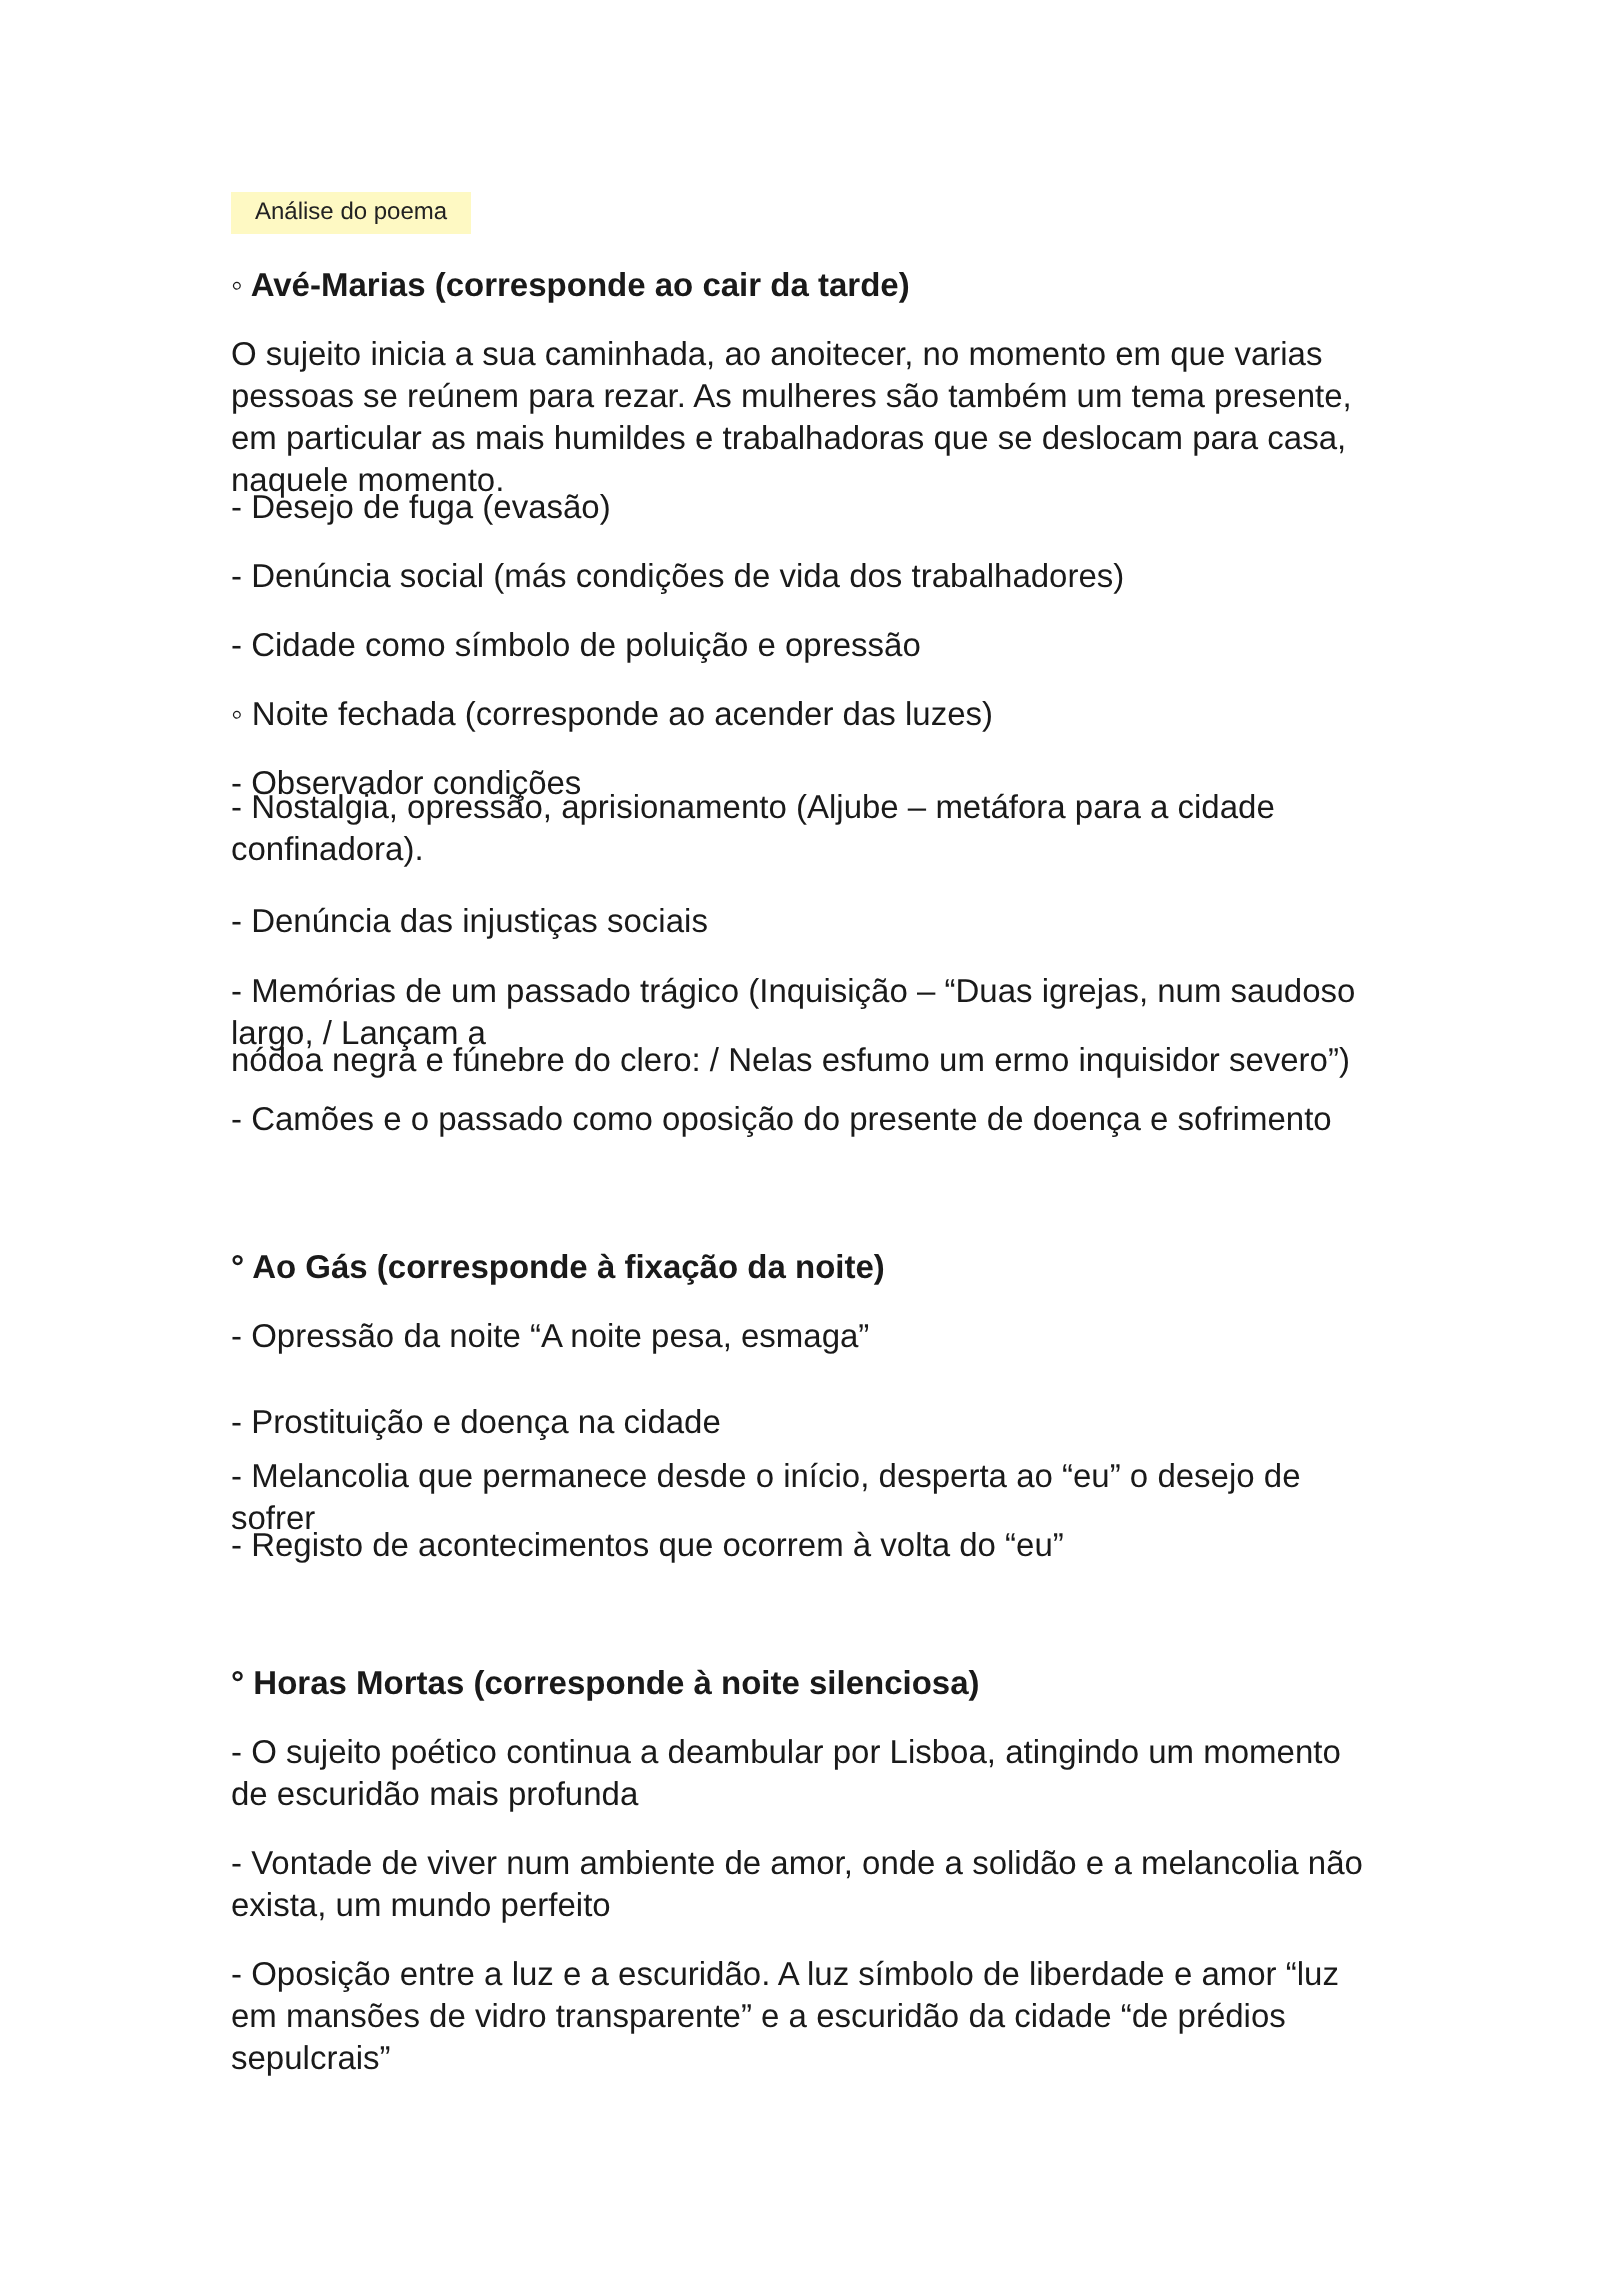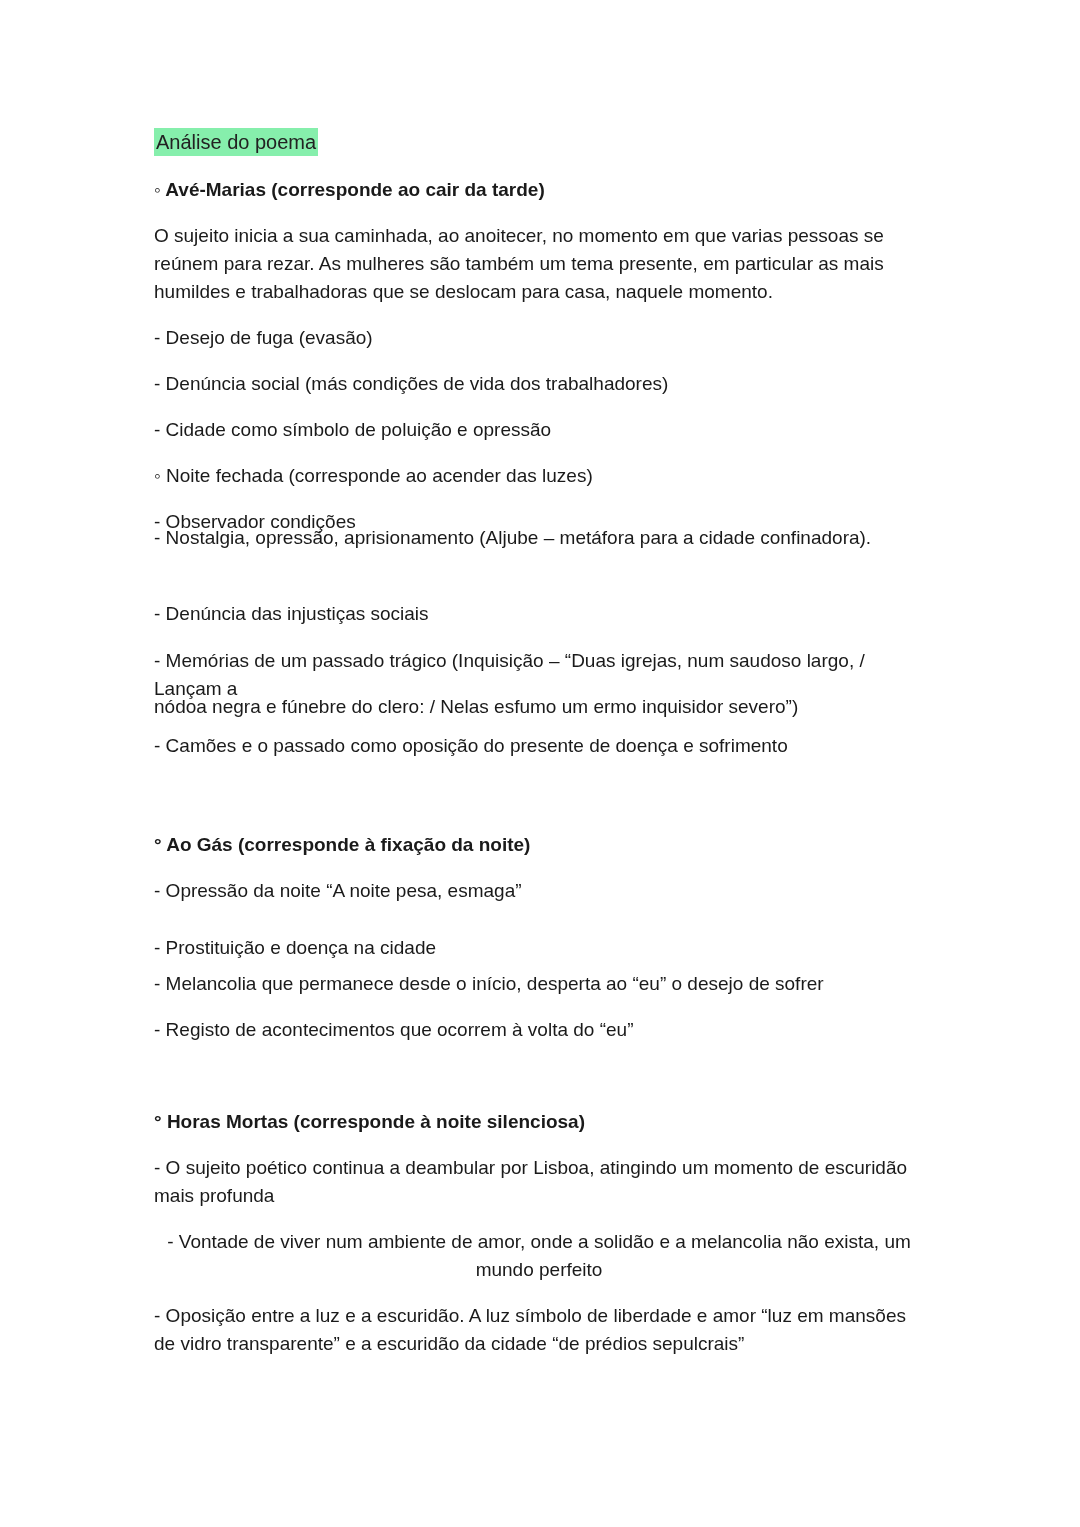--- a/index.html
+++ b/index.html
@@ -1,20 +1,20 @@
 <!DOCTYPE html>
 <html><head>
 <meta charset="utf-8">
 <style>
   html, body { margin: 0; padding: 0; background: #ffffff; }
   body { width: 1080px; height: 1527px; position: relative; overflow: hidden;
          font-family: "Liberation Sans", sans-serif; color: #1a1a1a; }
   .page { position: absolute; left: 154px; top: 128px; width: 780px; }
-  .title { display: inline-block; background: #86efac; font-size: 20px; line-height: 28px; padding: 0 2px; color: #222; }
-  .p { position: absolute; left: 154px; width: 770px; font-size: 19px; line-height: 28px; margin: 0; }
+  .title { display: inline-block; background: #fef9c3; font-size: 16px; line-height: 28px; padding: 0 16px; color: #222; }
+  .p { position: absolute; left: 154px; width: 770px; font-size: 22px; line-height: 28px; margin: 0; }
   .bold { font-weight: bold; }
 </style>
 </head>
 <body>
 
 <div class="page">
   <span class="title">Análise do poema</span>
 </div>
 
 <p class="p bold" style="top:176px;">◦ Avé-Marias (corresponde ao cair da tarde)</p>
@@ -32,14 +32,14 @@
 <p class="p" style="top:732px;">- Camões e o passado como oposição do presente de doença e sofrimento</p>
 
 <p class="p bold" style="top:831px;">° Ao Gás (corresponde à fixação da noite)</p>
 <p class="p" style="top:877px;">- Opressão da noite “A noite pesa, esmaga”</p>
 <p class="p" style="top:924px;margin-top:10px;">- Prostituição e doença na cidade</p>
 <p class="p" style="top:970px;">- Melancolia que permanece desde o início, desperta ao “eu” o desejo de sofrer</p>
 <p class="p" style="top:1016px;">- Registo de acontecimentos que ocorrem à volta do “eu”</p>
 
 <p class="p bold" style="top:1108px;">° Horas Mortas (corresponde à noite silenciosa)</p>
 <p class="p" style="top:1154px;">- O sujeito poético continua a deambular por Lisboa, atingindo um momento de escuridão mais profunda</p>
-<p class="p" style="top:1228px;text-align:center;">- Vontade de viver num ambiente de amor, onde a solidão e a melancolia não exista, um mundo perfeito</p>
+<p class="p" style="top:1228px;">- Vontade de viver num ambiente de amor, onde a solidão e a melancolia não exista, um mundo perfeito</p>
 <p class="p" style="top:1302px;">- Oposição entre a luz e a escuridão. A luz símbolo de liberdade e amor “luz em mansões de vidro transparente” e a escuridão da cidade “de prédios sepulcrais”</p>
 
 </body></html>

